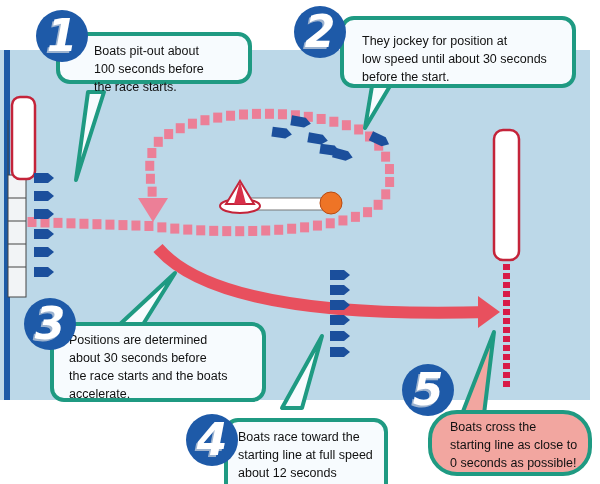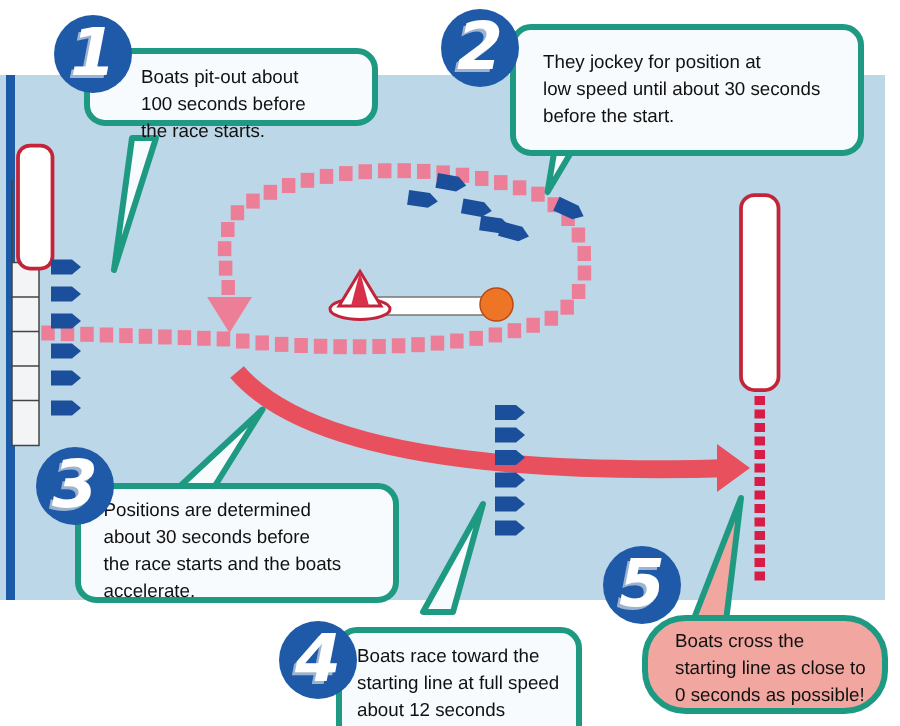--- a/index.html
+++ b/index.html
@@ -153,21 +153,21 @@
     <polygon points="118,326 142,326 175,273" fill="#f7fbfe" stroke="#1f9a82" stroke-width="4" stroke-linejoin="round"></polygon>
     <polygon points="282,408 302,408 322,336" fill="#f7fbfe" stroke="#1f9a82" stroke-width="4" stroke-linejoin="round"></polygon>
     <polygon points="462,414 484,414 494,332" fill="#f2a6a0" stroke="#1f9a82" stroke-width="4" stroke-linejoin="round"></polygon>
   </svg>
 
   <div class="callout" style="left:56px;top:32px;width:196px;height:52px;padding-left:34px;">
     <p>Boats pit-out about
 100 seconds before
 the race starts.</p>
   </div>
-  <div class="callout" style="left:340px;top:16px;width:236px;height:88px;padding-left:18px;padding-top:12px;">
+  <div class="callout" style="left:340px;top:16px;width:236px;height:72px;padding-left:18px;padding-top:12px;">
     <p>They jockey for position at
 low speed until about 30 seconds
  before the start.</p>
   </div>
   <div class="callout" style="left:50px;top:322px;width:216px;height:80px;padding-left:15px;padding-top:5px;">
     <p>Positions are determined
 about 30 seconds before
 the race starts and the boats
 accelerate.</p>
   </div>

